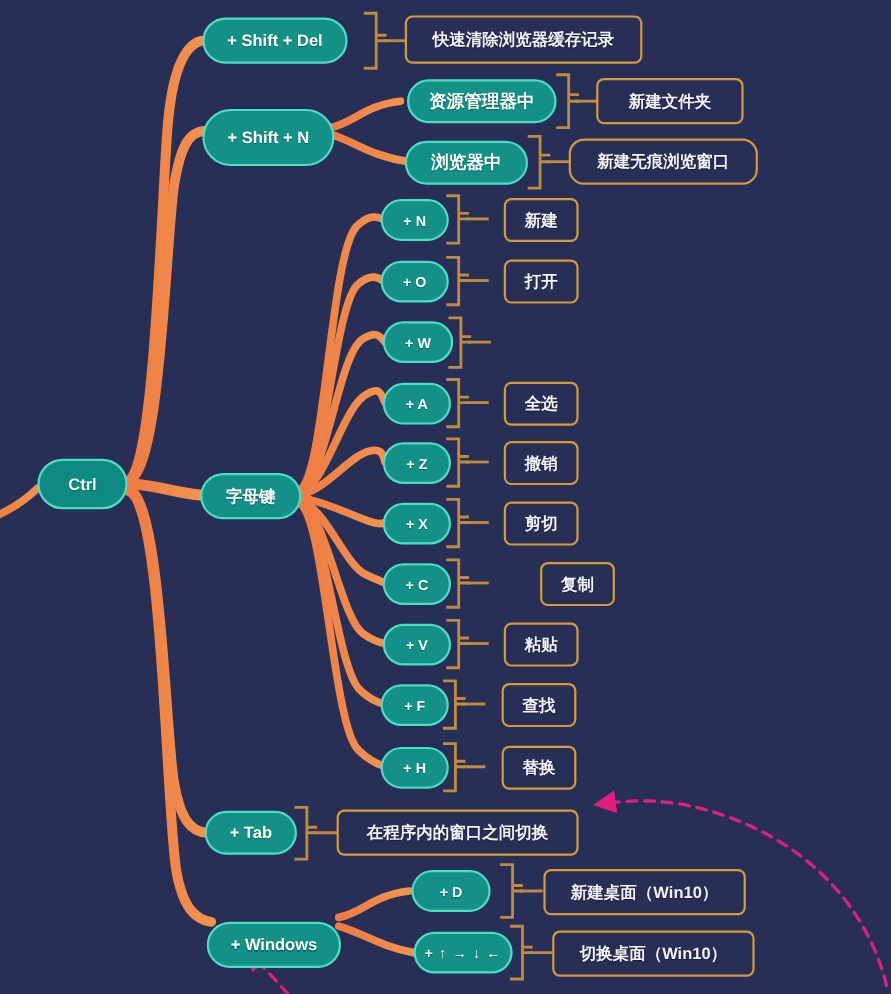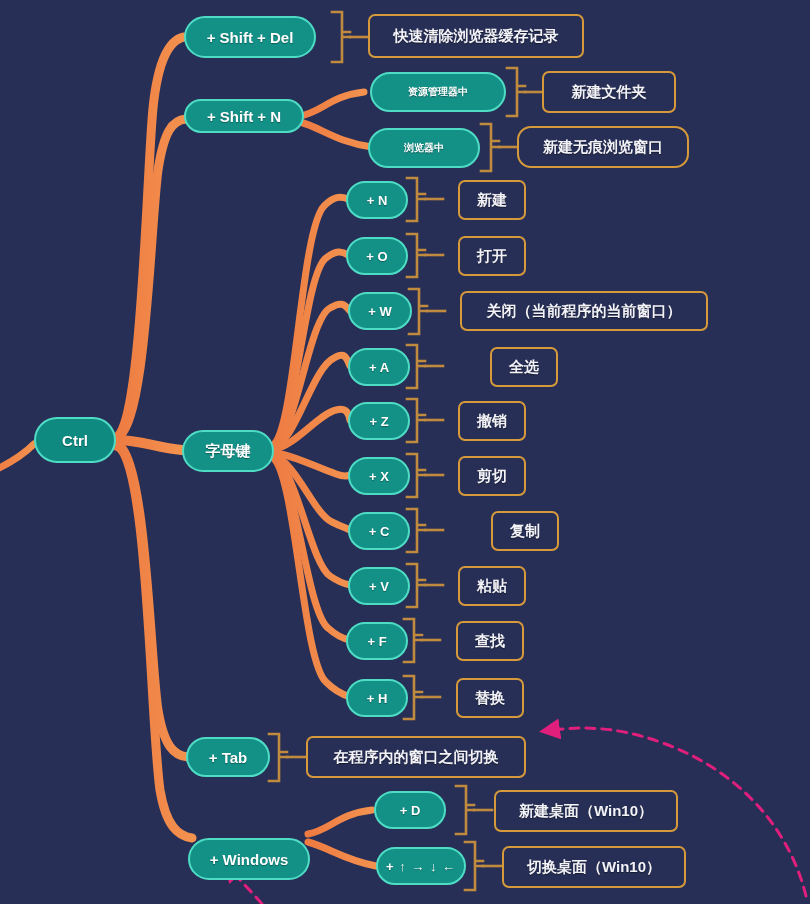--- a/index.html
+++ b/index.html
@@ -35,21 +35,21 @@
     font-weight:bold;
     white-space:nowrap;
     text-shadow:0 1px 1px rgba(0,0,0,.35);
     z-index:5;
   }
   .node.root{
     background:#0f8a80;
     font-size:15px;
   }
   .node.lvl2{ font-size:15px; }
-  .node.lvl3{ font-size:10px; }
+  .node.lvl3{ font-size:16px; }
   .node.lvl4{ font-size:13px; }
   .arrowkeys{ letter-spacing:1px; font-size:12px; }
 
   
   .leaf{
     position:absolute;
     box-sizing:border-box;
     display:flex;
     align-items:center;
     justify-content:center;
@@ -163,21 +163,21 @@
   </svg>
 
   <div class="node root" style="left:34px;  top:417px; width:82px;  height:46px;">
     <span>Ctrl</span>
   </div>
 
   <div class="node lvl2" style="left:184px; top:16px;  width:132px; height:42px;">
     <span>+ Shift + Del</span>
   </div>
 
-  <div class="node lvl2" style="left:184px; top:99px;  width:120px; height:34px;">
+  <div class="node lvl2" style="left:184px; top:99px;  width:120px; height:52px;">
     <span>+ Shift + N</span>
   </div>
 
   <div class="node lvl2" style="left:182px; top:430px; width:92px;  height:42px;">
     <span>字母键</span>
   </div>
 
   <div class="node lvl2" style="left:186px; top:737px; width:84px;  height:40px;">
     <span>+ Tab</span>
   </div>
@@ -214,28 +214,25 @@
   <div class="node lvl4" style="left:346px; top:237px; width:62px; height:38px;">
     <span>+ O</span>
   </div>
   <div class="leaf" style="left:458px; top:236px; width:68px; height:40px;">
     <span>打开</span>
   </div>
 
   <div class="node lvl4" style="left:348px; top:292px; width:64px; height:38px;">
     <span>+ W</span>
   </div>
-  <div class="leaf" style="left:460px; top:291px; width:248px; height:40px;">
-    <span>关闭（当前程序的当前窗口）</span>
-  </div>
 
   <div class="node lvl4" style="left:348px; top:348px; width:62px; height:38px;">
     <span>+ A</span>
   </div>
-  <div class="leaf" style="left:458px; top:347px; width:68px; height:40px;margin-left:32px;">
+  <div class="leaf" style="left:458px; top:347px; width:68px; height:40px;">
     <span>全选</span>
   </div>
 
   <div class="node lvl4" style="left:348px; top:402px; width:62px; height:38px;">
     <span>+ Z</span>
   </div>
   <div class="leaf" style="left:458px; top:401px; width:68px; height:40px;">
     <span>撤销</span>
   </div>
 

